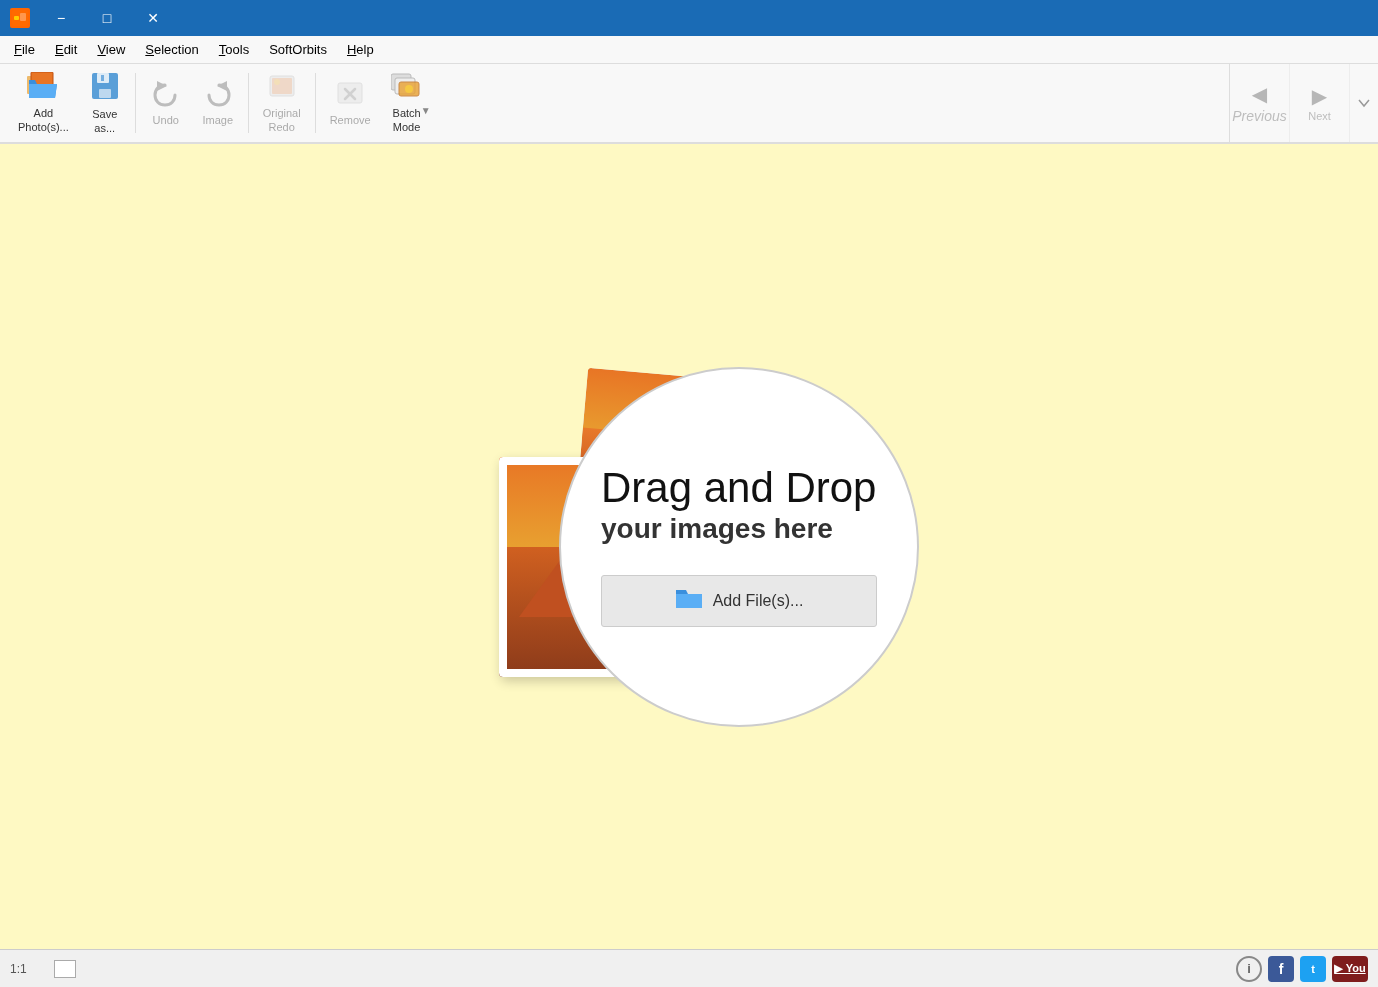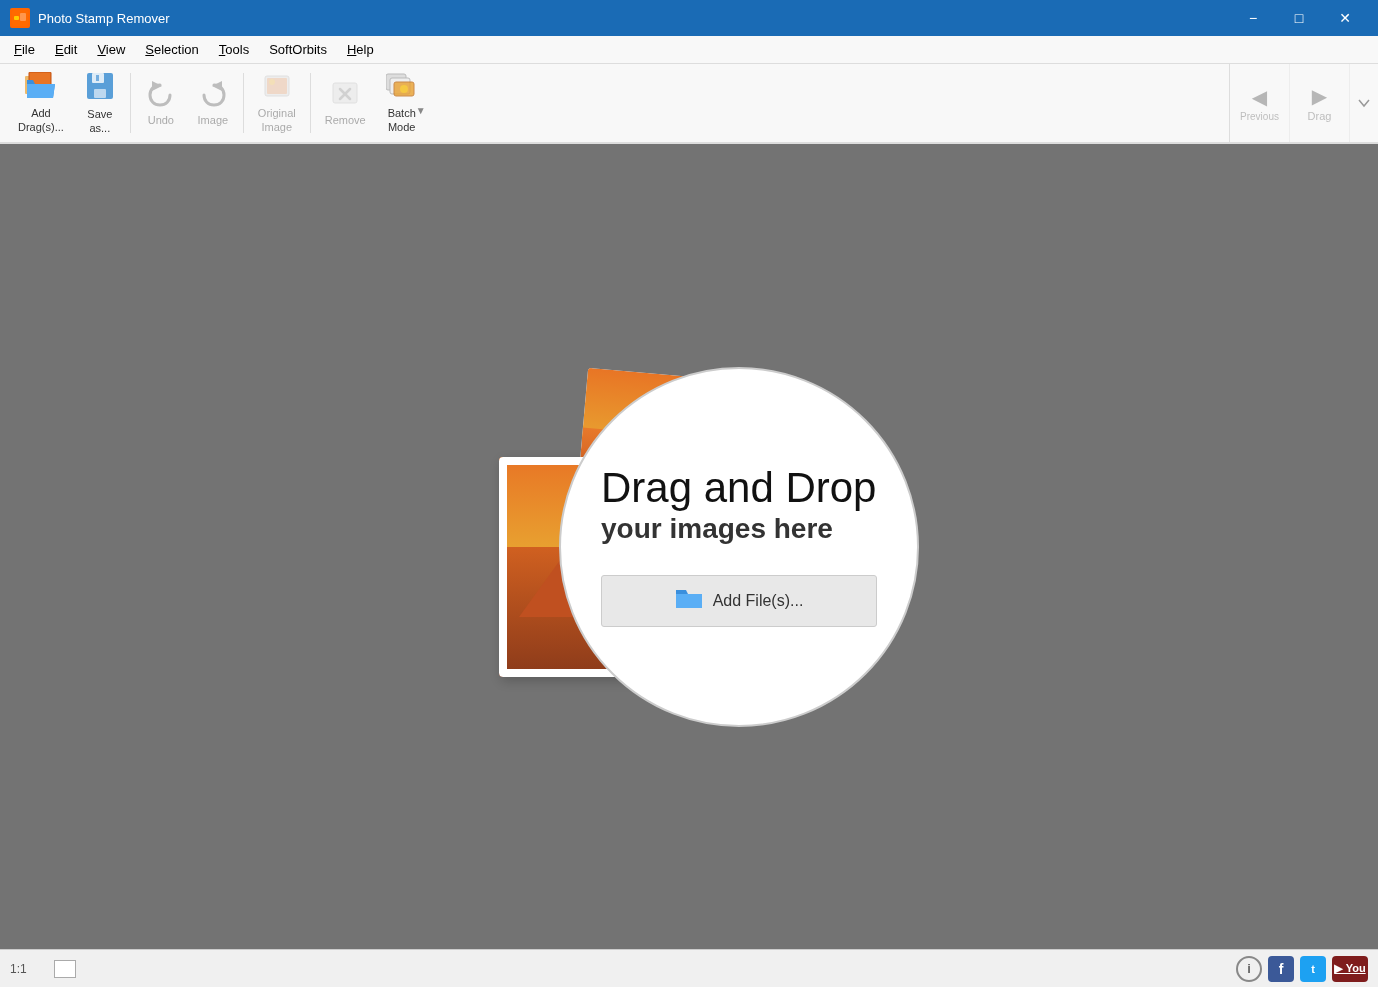--- a/index.html
+++ b/index.html
@@ -353,21 +353,20 @@
 <body>
 
 <div id="title-bar">
   <div class="app-icon">
     <svg width="18" height="18" viewBox="0 0 18 18">
       <rect x="1" y="1" width="16" height="16" rx="2" fill="#ff6a00"></rect>
       <rect x="3" y="7" width="5" height="4" fill="#ffcc00" rx="1"></rect>
       <rect x="9" y="4" width="6" height="8" fill="#fff" opacity="0.3" rx="1"></rect>
     </svg>
   </div>
-  <span class="title-text">Photo Stamp Remover</span>
   <div class="win-controls">
     <div class="win-btn">−</div>
     <div class="win-btn">□</div>
     <div class="win-btn close">✕</div>
   </div>
 </div>
 
 <div id="menu-bar">
   <div class="menu-item"><u>F</u>ile</div>
   <div class="menu-item"><u>E</u>dit</div>
@@ -386,21 +385,21 @@
         <svg width="32" height="28" viewBox="0 0 32 28">
           <rect x="0" y="4" width="22" height="18" rx="1" fill="#e8a030" opacity="0.7"></rect>
           <rect x="4" y="0" width="22" height="18" rx="1" fill="#e87525"></rect>
           <rect x="4" y="0" width="22" height="18" rx="1" fill="none" stroke="#c05010" stroke-width="1"></rect>
 
           <path d="M2 8 L2 26 L28 26 L30 12 L10 12 L8 8 Z" fill="#3a8fdd"></path>
           <path d="M2 12 L2 26 L28 26 L30 12 Z" fill="#5aaef5"></path>
         </svg>
       </div>
       <div class="btn-label" style="white-space:pre">Add
-Drag(s)...</div>
+Photo(s)...</div>
     </div>
 
     <div class="toolbar-btn">
       <div class="btn-icon">
         <svg width="30" height="30" viewBox="0 0 30 30">
           <rect x="2" y="2" width="26" height="26" rx="2" fill="#5a9fd8"></rect>
           <rect x="7" y="2" width="12" height="10" rx="1" fill="white" opacity="0.8"></rect>
           <rect x="9" y="18" width="12" height="9" rx="1" fill="white" opacity="0.6"></rect>
           <rect x="11" y="4" width="3" height="6" fill="#5a9fd8" opacity="0.8"></rect>
         </svg>
@@ -435,21 +434,21 @@
 
     <div class="toolbar-btn disabled">
       <div class="btn-icon">
         <svg width="30" height="28" viewBox="0 0 30 28">
           <rect x="3" y="4" width="24" height="20" rx="2" fill="#ddd" stroke="#bbb" stroke-width="1"></rect>
           <rect x="5" y="6" width="20" height="16" rx="1" fill="#e87525" opacity="0.5"></rect>
           <circle cx="10" cy="10" r="3" fill="#f5c842" opacity="0.6"></circle>
         </svg>
       </div>
       <div class="btn-label" style="white-space:pre">Original
-Image</div>
+Redo</div>
     </div>
 
     <div class="toolbar-separator"></div>
 
     <div class="toolbar-btn disabled">
       <div class="btn-icon">
         <svg width="30" height="28" viewBox="0 0 30 28">
           <rect x="3" y="4" width="24" height="20" rx="2" fill="#ddd" stroke="#bbb"></rect>
           <line x1="10" y1="10" x2="20" y2="20" stroke="#999" stroke-width="2.5" stroke-linecap="round"></line>
           <line x1="20" y1="10" x2="10" y2="20" stroke="#999" stroke-width="2.5" stroke-linecap="round"></line>
@@ -470,35 +469,35 @@
       <div class="btn-label" style="white-space:pre">Batch
 Mode</div>
       <span class="dropdown-arrow">▼</span>
     </div>
 
   </div>
 
   <div class="toolbar-right">
     <div class="nav-btn disabled">
       <div class="nav-arrow">◀</div>
-      <div style="font-size:10px;color:#666;">Previous</div>
+      <div style="font-size:14px;color:#666;font-style:italic;">Previous</div>
     </div>
     <div class="nav-btn disabled">
       <div class="nav-arrow">▶</div>
-      <div style="font-size:11px;color:#666;">Drag</div>
+      <div style="font-size:11px;color:#666;">Next</div>
     </div>
     <div style="width:28px;display:flex;align-items:center;justify-content:center;">
       <svg width="14" height="14" viewBox="0 0 14 14">
           <path d="M2 4 L7 10 L12 4" fill="none" stroke="#999" stroke-width="1.5"></path>
         </svg>
     </div>
   </div>
 </div>
 
-<div id="main-content" style="position:relative; background:#737373; height:calc(987px - 36px - 28px - 80px - 38px); display:flex; align-items:center; justify-content:center;">
+<div id="main-content" style="position:relative; background:#fef9c3; height:calc(987px - 36px - 28px - 80px - 38px); display:flex; align-items:center; justify-content:center;">
 
   <div class="drop-zone-container" style="position:relative; width:700px; height:380px; display:flex; align-items:center;">
 
     <div class="photo-stack">
 
       <div class="photo-back">
         <div class="photo-back-sky"></div>
         <div class="photo-back-sun"></div>
         <div class="photo-back-inner"></div>
         <div class="photo-back-mountain"></div>

